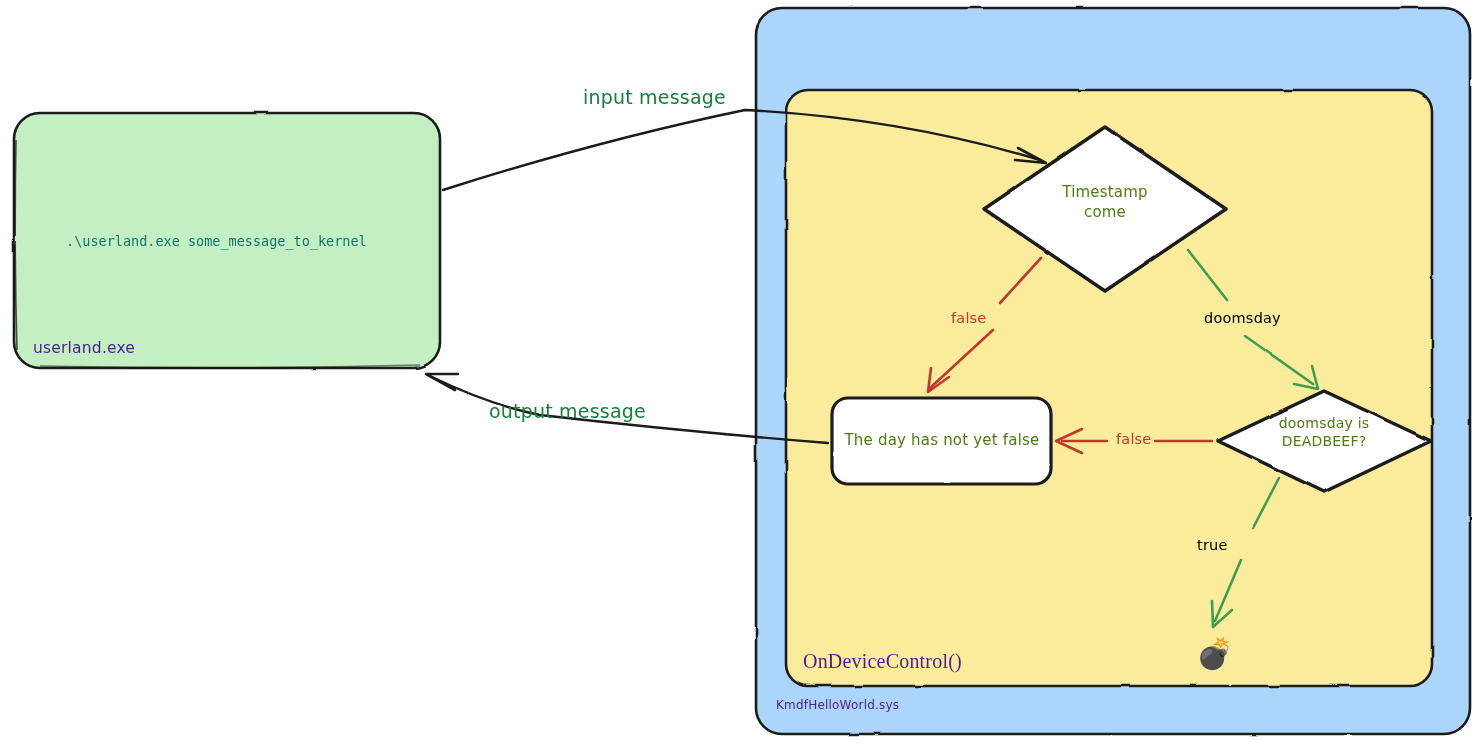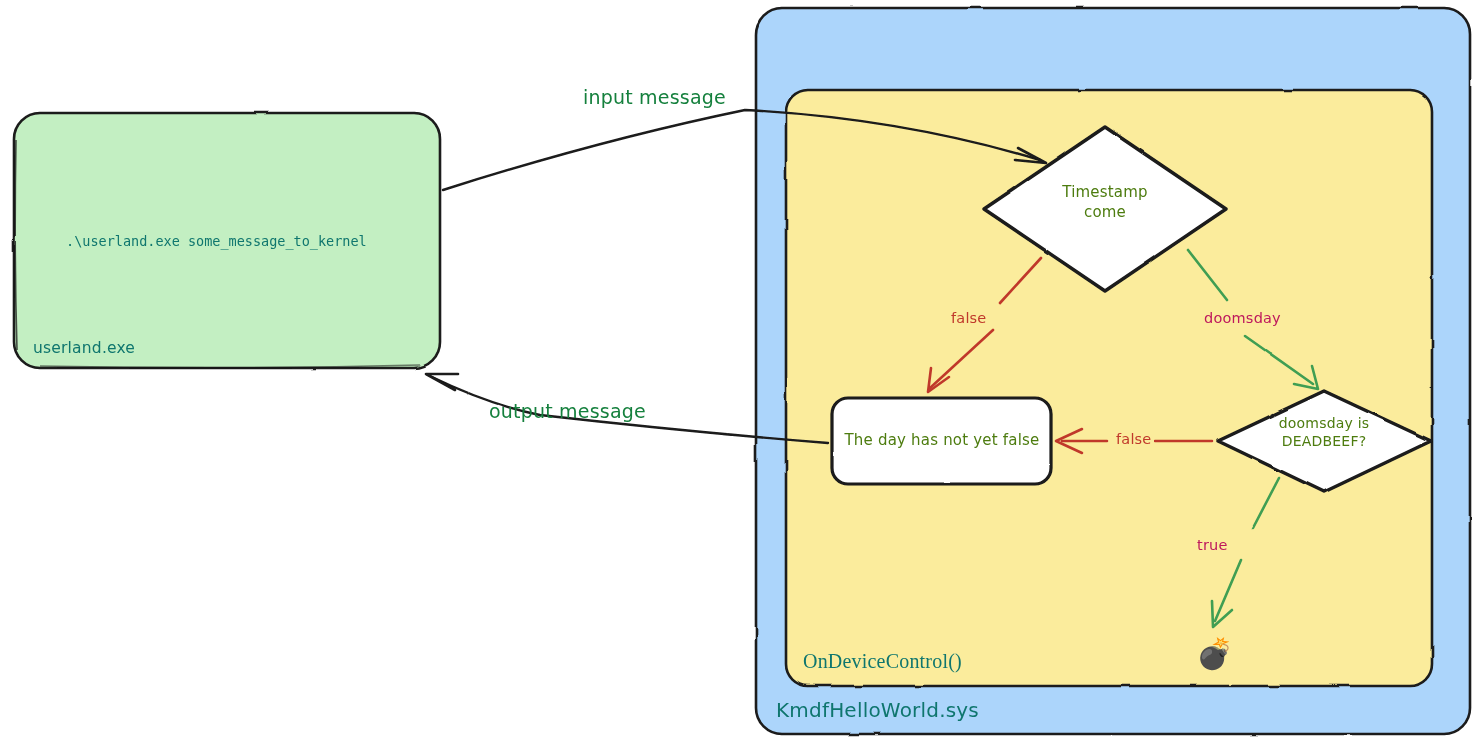--- a/index.html
+++ b/index.html
@@ -36,38 +36,38 @@
     color: #1a1a1a;
   }
   .handwrite {
     font-family: "DejaVu Sans", sans-serif;
     letter-spacing: 0.2px;
   }
 
   
   .container-caption {
     font-size: 15.5px;
-    color: #0f766e;
+    color: #4c1d95;
   }
   .node-text {
     position: absolute;
     z-index: 8;
     text-align: center;
     color: #4d7c0f;
     font-size: 15px;
     line-height: 1.32;
   }
   .edge-label {
     position: absolute;
     z-index: 9;
     font-size: 14.5px;
     white-space: nowrap;
   }
   .edge-label.red { color: #C0392B; }
-  .edge-label.green { color: #be185d; }
+  .edge-label.green { color: #000000; }
   .edge-label.black { color: #15803d; font-size: 19px; }
   .edge-label.red-onbg {
     color: #C0392B;
     background: #FBEC9C;
     padding: 0 2px;
   }
   .cmd-text {
     position: absolute;
     z-index: 8;
     font-family: "DejaVu Sans Mono", monospace;
@@ -161,21 +161,21 @@
         <path d="M1279,478 L1253,528 M1241,560 L1215,621" fill="none" stroke="#3F9E52" stroke-width="2.6" stroke-linecap="round"></path>
         <path d="M1213,627 L1212,601 M1213,627 L1232,610" fill="none" stroke="#3F9E52" stroke-width="2.6" stroke-linecap="round"></path>
       </g>
     </g>
   </svg>
 
   <div class="cmd-text" style="left:66px; top:233px;">.\userland.exe some_message_to_kernel</div>
 
   <div class="lbl container-caption handwrite" style="left:33px; top:339px;">userland.exe</div>
 
-  <div class="lbl container-caption handwrite" style="left:776px; top:698px; font-size:20px;">KmdfHelloWorld.sys</div>
+  <div class="lbl container-caption handwrite" style="left:776px; top:698px; font-size:12px;">KmdfHelloWorld.sys</div>
 
   <div class="lbl container-caption handwrite" style="left:803px; top:650px; font-size:20px;font-family:Liberation Serif, serif;">OnDeviceControl()</div>
 
   <div class="node-text handwrite" style="left:1025px; top:183px; width:160px;">
     <div>Timestamp</div>
     <div>come</div>
   </div>
 
   <div class="node-text handwrite" style="left:836px; top:431px; width:212px;">
     <div>The day has not yet false</div>

